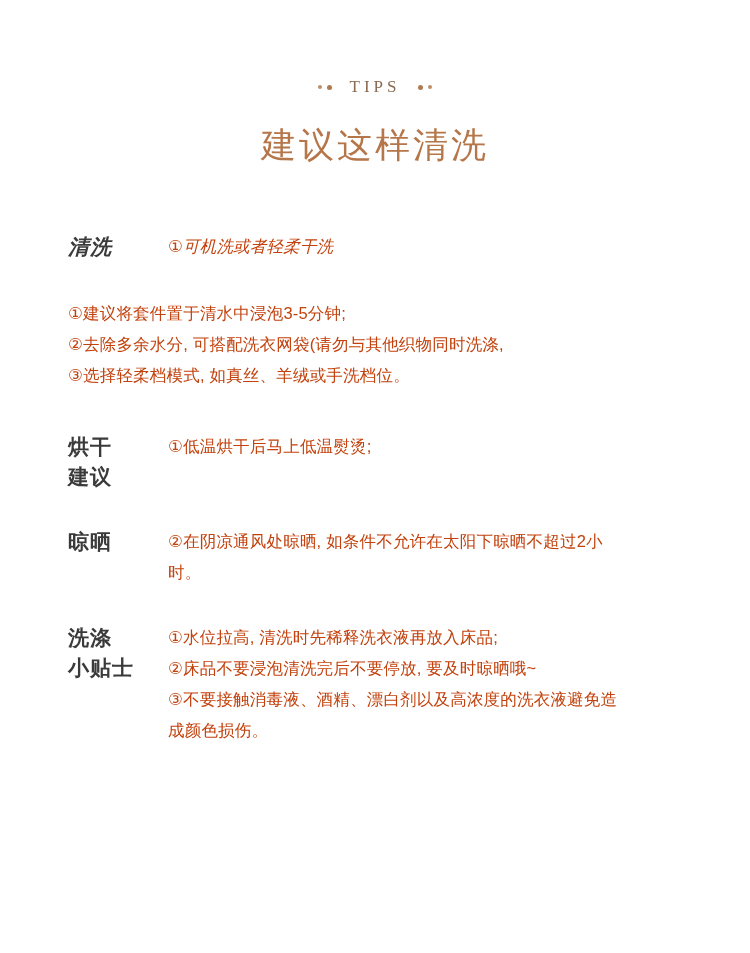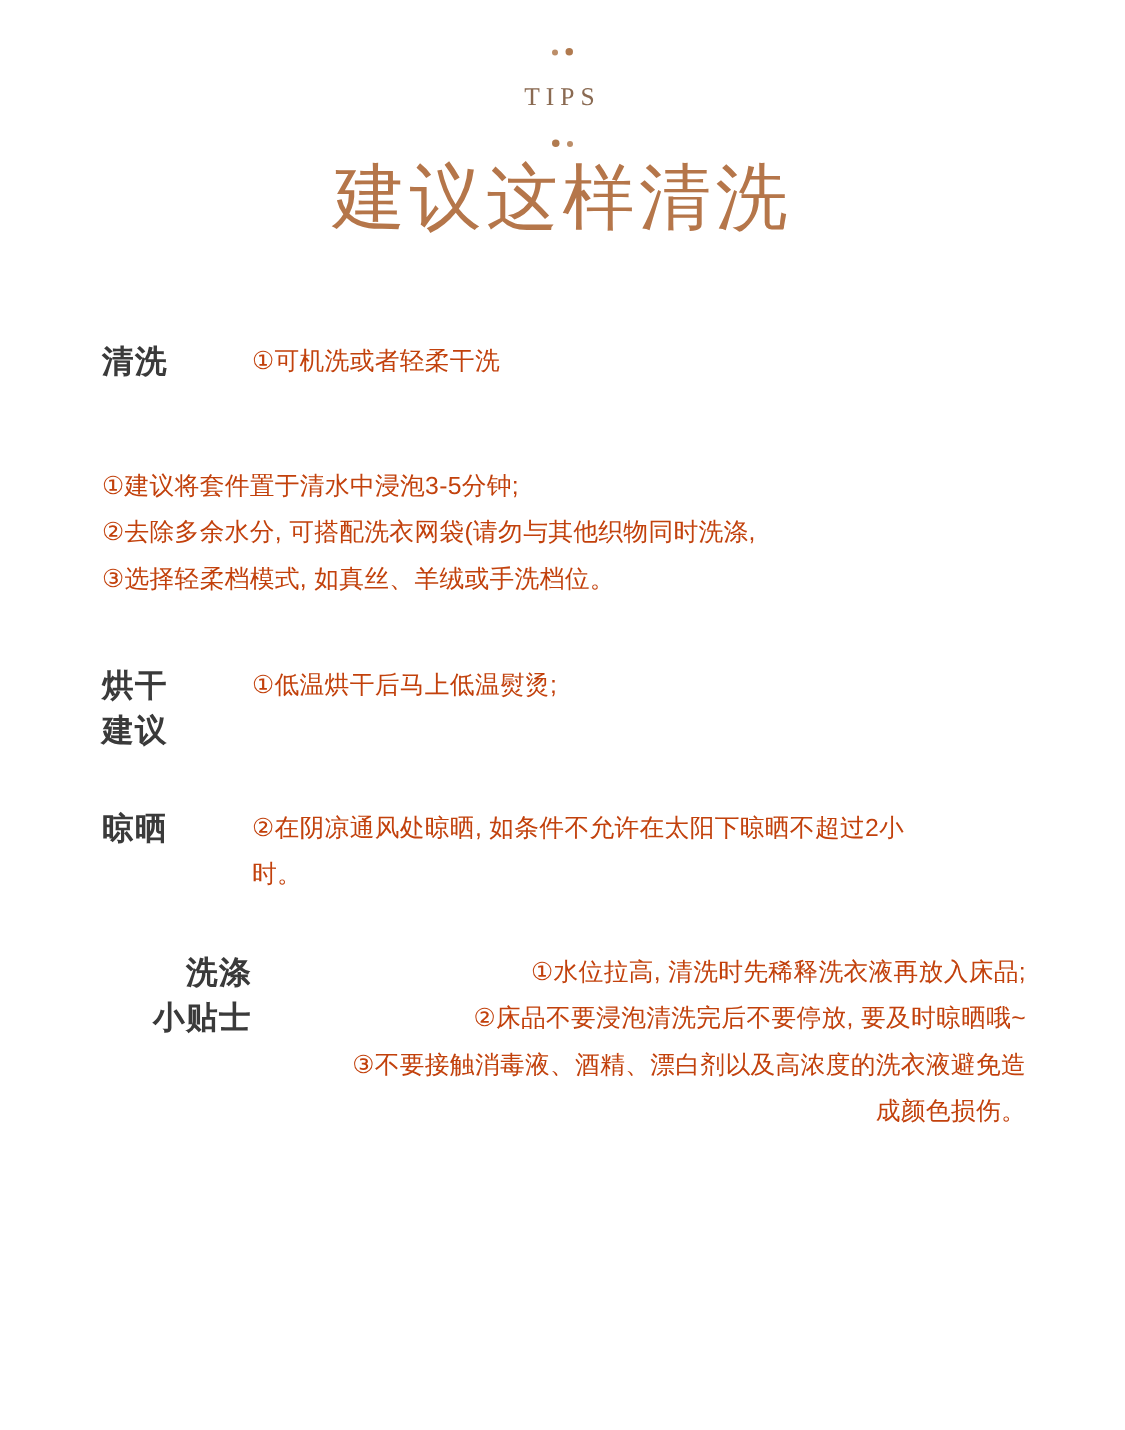--- a/index.html
+++ b/index.html
@@ -20,23 +20,22 @@
     height: 953px;
     box-sizing: border-box;
   }
 
   
   .tips-row {
     display: flex;
     align-items: center;
     justify-content: center;
     gap: 18px;
-    margin-top: 56px;
+    margin-top: 78px;
     height: 18px;
-    flex-direction: column;
   }
   .tips-dots {
     display: flex;
     align-items: center;
     gap: 5px;
   }
   .tips-dots .dot {
     display: block;
     width: 5px;
     height: 5px;
@@ -51,40 +50,39 @@
   .tips-label {
     font-size: 17px;
     letter-spacing: 4px;
     color: #8a6a52;
     font-family: "Liberation Serif", "DejaVu Serif", serif;
   }
 
   .main-title {
     margin-top: 26px;
     text-align: center;
-    font-size: 48px;
+    font-size: 35px;
     letter-spacing: 3px;
     color: #b5764a;
     font-weight: normal;
     font-family: "Liberation Sans", "DejaVu Sans", sans-serif;
   }
 
   
   .care-list {
     margin-top: 62px;
     padding: 0 66px 0 68px;
   }
   .care-row {
     display: flex;
     align-items: flex-start;
     margin-bottom: 34px;
   }
   .care-row:last-child {
     margin-bottom: 0;
-    text-align: right;
   }
   .care-term {
     width: 100px;
     flex: 0 0 100px;
     font-size: 21px;
     font-weight: bold;
     color: #3a3a3a;
     line-height: 30px;
     letter-spacing: 1px;
     padding-top: 1px;
@@ -97,21 +95,21 @@
     font-size: 16.5px;
     line-height: 31px;
     color: #c2410c;
     letter-spacing: 0.2px;
   }
   .care-desc .desc-line {
     display: block;
   }
 
   
-  .care-row.r-wash   { margin-bottom: 52px; }
+  .care-row.r-wash   { margin-bottom: 36px; font-style: italic; }
   .care-row.r-machine{ margin-bottom: 40px; }
   .care-row.r-dry    { margin-bottom: 34px; justify-content: center; }
   .care-row.r-sun    { }
 </style>
 </head>
 <body>
 
 <div class="page">
 
   <div class="tips-row">

